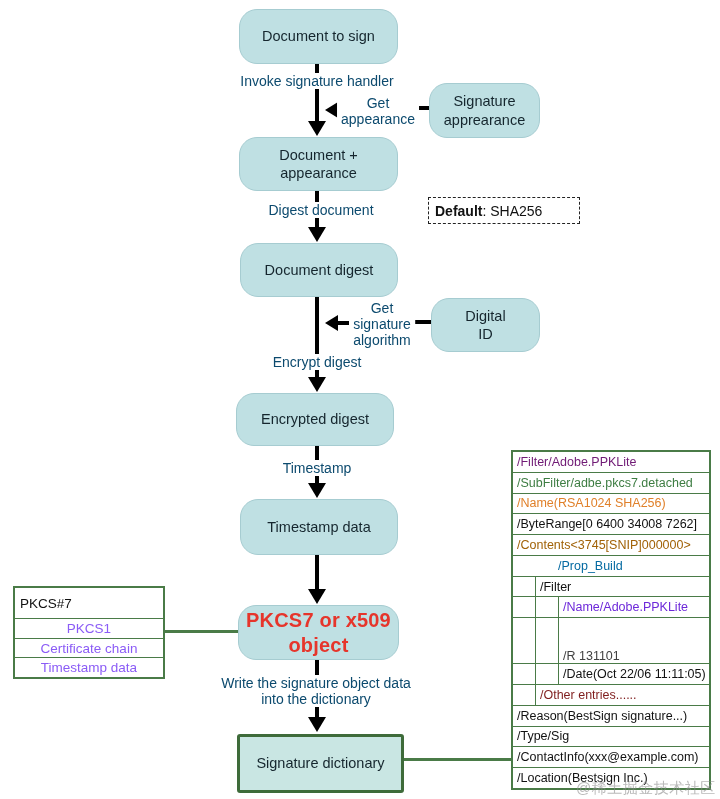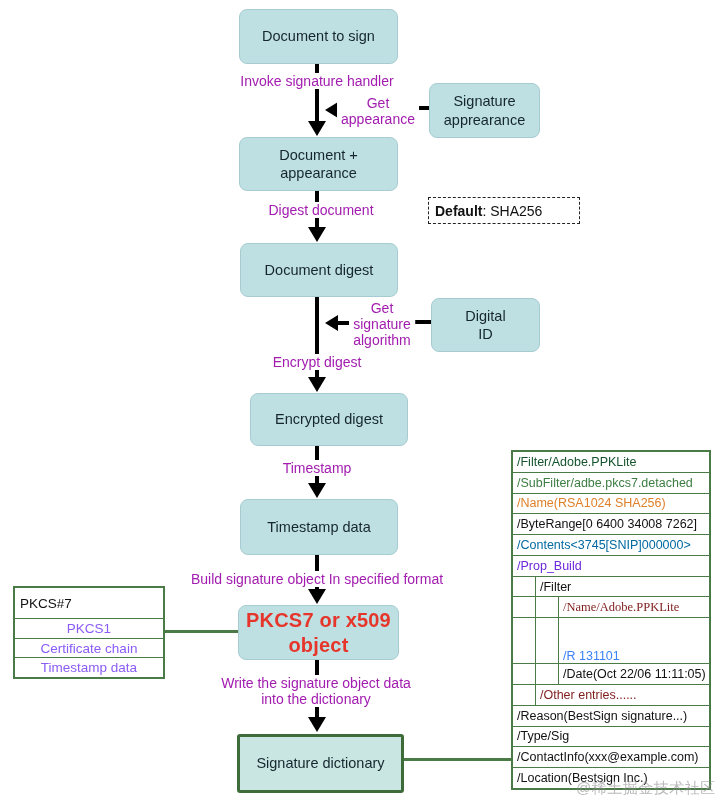--- a/index.html
+++ b/index.html
@@ -2,35 +2,35 @@
 <html><head>
 <meta charset="utf-8">
 <style>
   html,body{margin:0;padding:0;background:#ffffff;}
   #canvas{
     position:relative;width:720px;height:799px;background:#ffffff;overflow:hidden;
     font-family:"Liberation Sans", sans-serif;color:#111;
   }
   
   .box{
-    position:absolute;background:#bfe0e3;border:1px solid #a6ccd1;border-radius:8px;
+    position:absolute;background:#bfe0e3;border:1px solid #a6ccd1;border-radius:18px;
     display:flex;align-items:center;justify-content:center;text-align:center;
     font-size:14.5px;color:#15262e;white-space:pre-line;line-height:1.25;
   }
   .box.redtext{color:#e6352b;font-weight:bold;font-size:20px;letter-spacing:.2px;}
   .box.greenborder{border:3px solid #3e6b3a;border-radius:3px;background:#c9e6e3;}
   
   .note{
     position:absolute;border:1.5px dashed #222;background:#fff;display:flex;align-items:center;
     font-size:14px;padding-left:6px;box-sizing:border-box;color:#111;
   }
   
   .flowlabel{
     position:absolute;transform:translateX(-50%);background:#fff;padding:0 4px;
-    font-size:14px;color:#a21caf;text-align:center;white-space:pre-line;line-height:1.15;
+    font-size:14px;color:#0c4a6e;text-align:center;white-space:pre-line;line-height:1.15;
   }
   
   .vseg{position:absolute;width:4px;background:#000;}
   .hseg{position:absolute;height:4px;background:#000;}
   .ahead{position:absolute;width:0;height:0;border-left:9px solid transparent;border-right:9px solid transparent;border-top:15px solid #000;}
   .lhead{position:absolute;width:0;height:0;border-top:8px solid transparent;border-bottom:8px solid transparent;border-right:13px solid #000;}
   .gline{position:absolute;background:#4a7b47;}
   
   #pkcs7-table{
     position:absolute;left:13px;top:586px;width:152px;height:93px;border:2px solid #4a7b47;
@@ -83,82 +83,81 @@
   <div class="gline" style="left:398px;top:758px;width:113px;height:3px;"></div>
 
   <div class="box" style="left:239px;top:9px;width:157px;height:53px;">Document to sign</div>
   <div class="box" style="left:429px;top:83px;width:109px;height:53px;">Signature
 apprearance</div>
   <div class="box" style="left:239px;top:137px;width:157px;height:52px;">Document +
 appearance</div>
   <div class="box" style="left:240px;top:243px;width:156px;height:52px;">Document digest</div>
   <div class="box" style="left:431px;top:298px;width:107px;height:52px;">Digital
 ID</div>
-  <div class="box" style="left:250px;top:393px;width:156px;height:51px;">Encrypted digest</div>
+  <div class="box" style="left:236px;top:393px;width:156px;height:51px;">Encrypted digest</div>
   <div class="box" style="left:240px;top:499px;width:156px;height:54px;">Timestamp data</div>
   <div class="box redtext" style="left:238px;top:605px;width:159px;height:53px;">PKCS7  or x509 object</div>
   <div class="box greenborder" style="left:237px;top:734px;width:161px;height:53px;">Signature dictionary</div>
 
   <div class="note" style="left:428px;top:197px;width:152px;height:27px;">
     <b>Default</b>
       <span>: SHA256</span>
   </div>
 
   <div class="flowlabel" style="left:317px;top:73px;">Invoke signature handler</div>
   <div class="flowlabel" style="left:378px;top:95px;">Get
 appearance</div>
   <div class="flowlabel" style="left:321px;top:202px;">Digest document</div>
   <div class="flowlabel" style="left:382px;top:300px;">Get
 signature
 algorithm</div>
   <div class="flowlabel" style="left:317px;top:354px;">Encrypt digest</div>
   <div class="flowlabel" style="left:317px;top:460px;">Timestamp</div>
-  <div class="flowlabel" style="left:317px;top:571px;">Build signature object In specified format</div>
   <div class="flowlabel" style="left:316px;top:675px;">Write the signature object data
 into the dictionary</div>
 
   <div id="pkcs7-table">
     <div class="thead">PKCS#7</div>
   <div class="trow">PKCS1</div>
       <div class="trow">Certificate chain</div>
       <div class="trow">Timestamp data</div>
     </div>
 
   <div id="dict-table">
       <div class="trow">
-        <div class="tcell" style="color: #14532d;">/Filter/Adobe.PPKLite</div>
+        <div class="tcell" style="color: #701a75;">/Filter/Adobe.PPKLite</div>
       </div>
       <div class="trow">
         <div class="tcell" style="color: rgb(61, 125, 66);">/SubFilter/adbe.pkcs7.detached</div>
       </div>
       <div class="trow">
         <div class="tcell" style="color: rgb(224, 128, 42);">/Name(RSA1024 SHA256)</div>
       </div>
       <div class="trow">
         <div class="tcell" style="color: rgb(17, 17, 17);">/ByteRange[0 6400 34008 7262]</div>
       </div>
       <div class="trow">
-        <div class="tcell" style="color: #0369a1;">/Contents&lt;3745[SNIP]000000&gt;</div>
+        <div class="tcell" style="color: #a16207;">/Contents&lt;3745[SNIP]000000&gt;</div>
       </div>
       <div class="trow">
-        <div class="tcell" style="color: #6d28d9;">/Prop_Build</div>
+        <div class="tcell" style="color: #0369a1; margin-left: 41px;">/Prop_Build</div>
       </div>
       <div class="trow">
         <div class="sp"></div>
         <div class="tcell" style="color: rgb(17, 17, 17);">/Filter</div>
       </div>
       <div class="trow">
         <div class="sp"></div>
         <div class="sp"></div>
-        <div class="tcell" style="color: #7f1d1d; font-family: Liberation Serif, serif;">/Name/Adobe.PPKLite</div>
+        <div class="tcell" style="color: #6d28d9;">/Name/Adobe.PPKLite</div>
       </div>
       <div class="trow">
         <div class="sp"></div>
         <div class="sp"></div>
-        <div class="tcell" style="color: #3b82f6; margin-top: 31px;">/R 131101</div>
+        <div class="tcell" style="color: #404040; margin-top: 31px;">/R 131101</div>
       </div>
       <div class="trow">
         <div class="sp"></div>
         <div class="sp"></div>
         <div class="tcell" style="color: rgb(17, 17, 17);">/Date(Oct 22/06 11:11:05)</div>
       </div>
       <div class="trow">
         <div class="sp"></div>
         <div class="tcell" style="color: #7f1d1d;">/Other entries......</div>
       </div>

